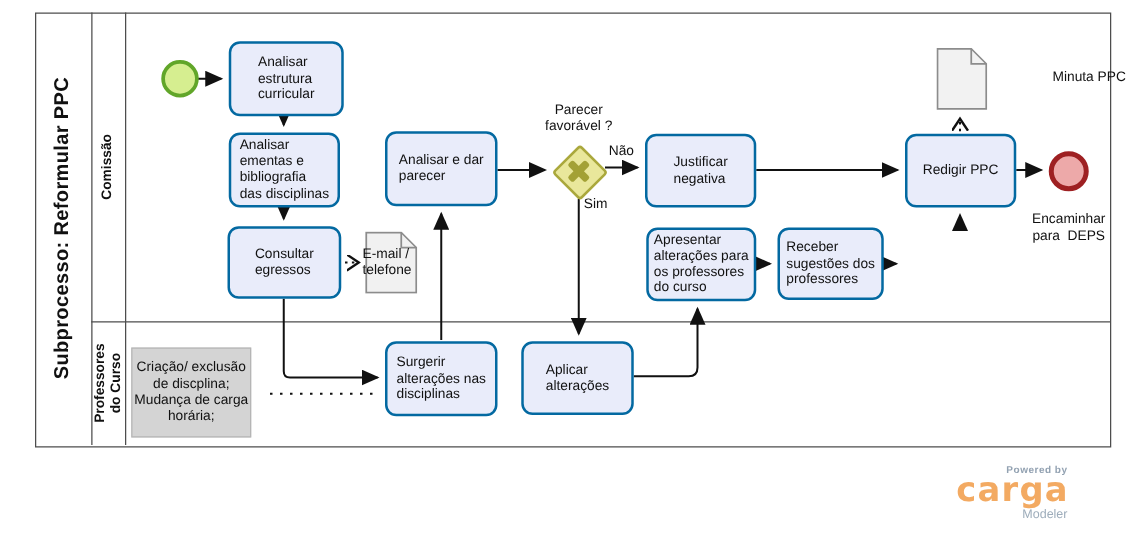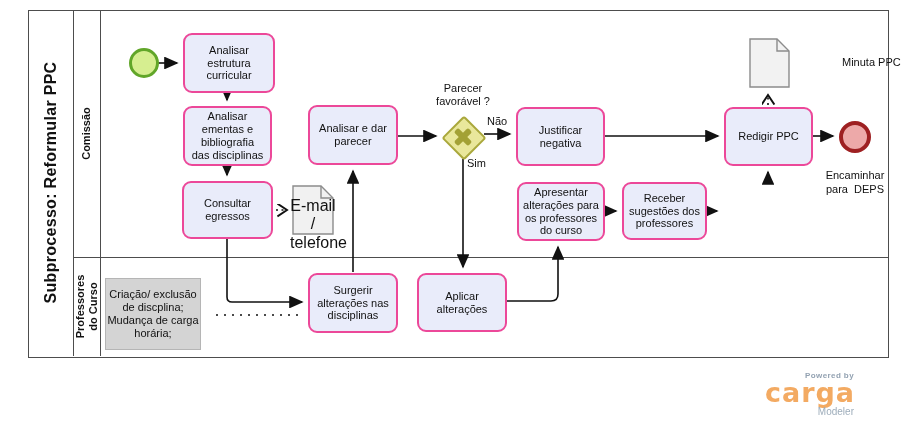--- a/index.html
+++ b/index.html
@@ -8,35 +8,35 @@
   .abs{position:absolute;}
   
   .pool{left:28px;top:10px;width:859px;height:346px;border:1px solid #4d4d4d;}
   .vline{width:1px;background:#4d4d4d;}
   .hline{height:1px;background:#4d4d4d;}
   .vtext{display:flex;align-items:center;justify-content:center;transform:rotate(-90deg);
     font-weight:bold;color:#111;text-align:center;white-space:pre-line;}
   .pool-title{font-size:16px;letter-spacing:.3px;}
   .lane-label{font-size:11px;line-height:1.15;}
   
-  .task{background:#e9ecfa;border:2px solid #ec4899;border-radius:9px;
-    display:flex;align-items:center;justify-content:center;text-align:center;
+  .task{background:#e9ecfa;border:2px solid #0369a1;border-radius:9px;
+    display:flex;align-items:center;justify-content:center;
     font-size:11px;line-height:1.18;color:#111;white-space:pre-line;box-sizing:border-box;}
   
   .event{border-radius:50%;box-sizing:content-box;}
   .start-event{width:24px;height:24px;background:#d6ee90;border:3px solid #61a629;}
   .end-event{width:24px;height:24px;background:#eda9a9;border:4px solid #9e2022;}
   
   .gateway{width:42px;height:42px;}
   .gw-diamond{left:6px;top:6px;width:28px;height:28px;background:#e9e79b;
     border:2px solid #aaa83c;border-radius:3px;transform:rotate(45deg);}
   .gw-bar{left:11px;top:18px;width:20px;height:6px;background:#a3a135;border-radius:2px;}
   
   .doc-label{font-size:11px;color:#111;white-space:pre-line;}
-  .doc-text{font-size:16px;color:#111;white-space:pre-line;text-align:center;line-height:1.15;}
+  .doc-text{font-size:11px;color:#111;white-space:pre-line;line-height:1.15;}
   
   .annotation{background:#d4d4d4;border:1px solid #b5b5b5;display:flex;align-items:center;
     justify-content:center;text-align:center;font-size:11px;line-height:1.2;color:#111;
     white-space:pre-line;box-sizing:border-box;}
   .lbl{font-size:11px;color:#111;white-space:pre-wrap;}
   .center{text-align:center;}
   
   .brand-box{left:765px;top:372px;width:89px;text-align:right;line-height:1;}
   .powered{font-size:8px;font-weight:bold;color:#93a2b2;letter-spacing:.4px;}
   .bizagi{font-size:27px;font-weight:bold;color:#f3aa62;letter-spacing:1px;

